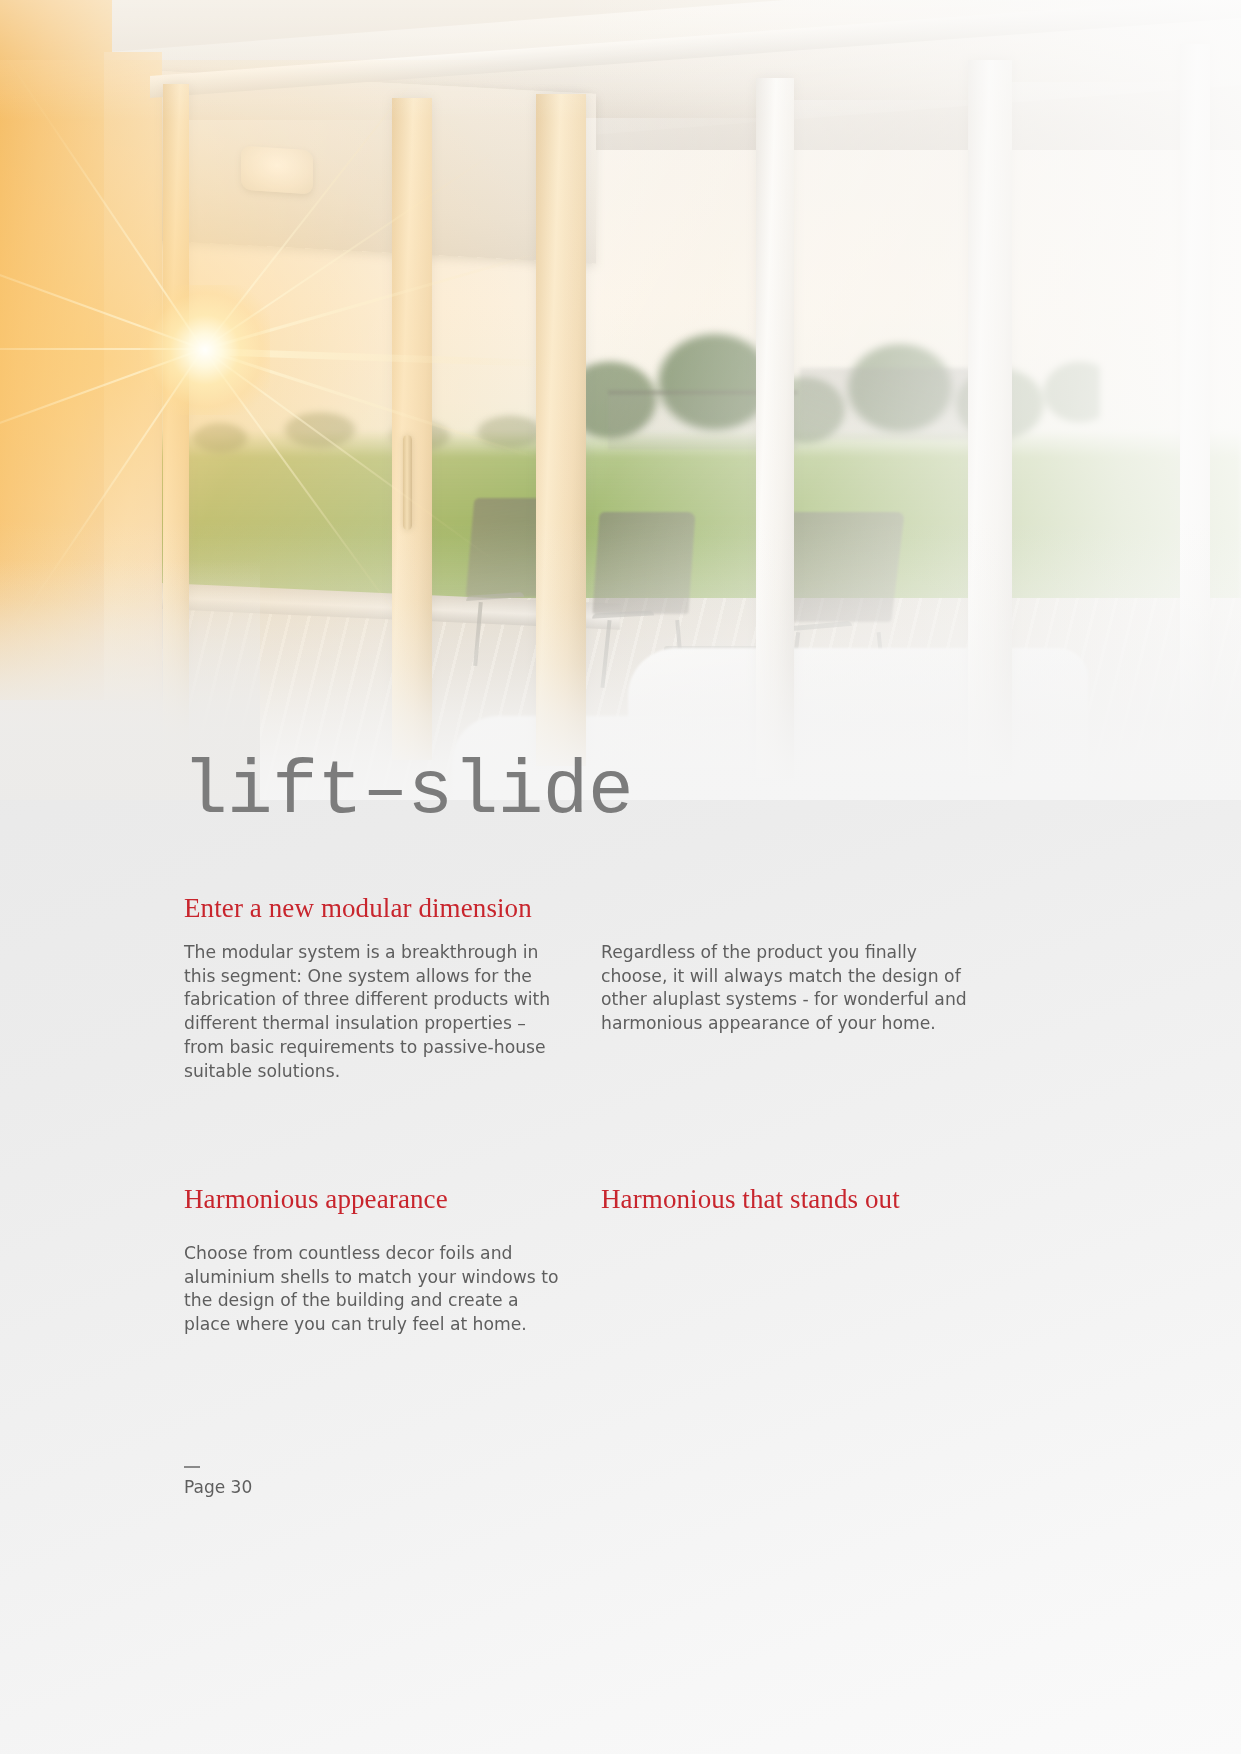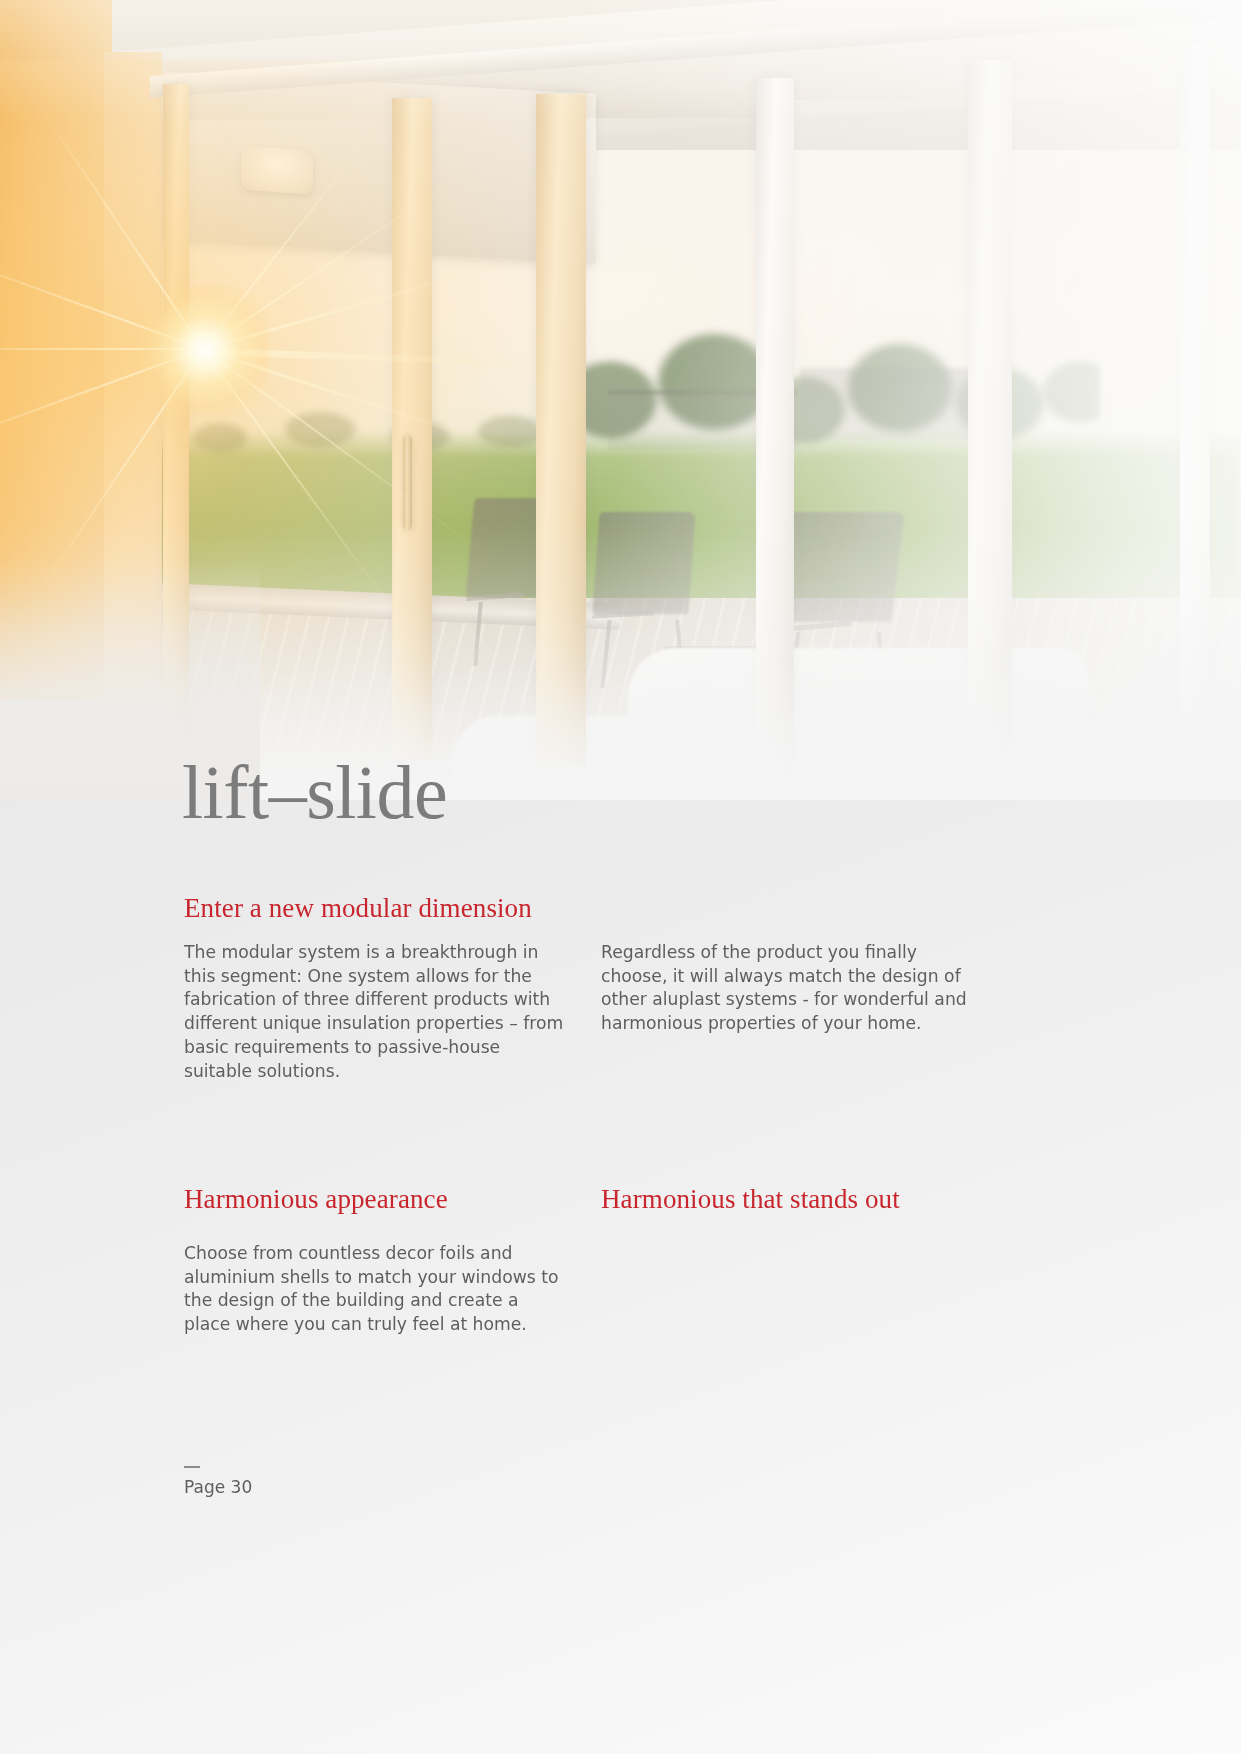--- a/index.html
+++ b/index.html
@@ -270,21 +270,21 @@
 
   
   .big-title {
     position:absolute;
     left:182px; top:754px;
     font-size:76px;
     font-weight:400;
     letter-spacing:-0.5px;
     color:#7c7c7c;
     line-height:1;
-    font-family:Liberation Serif, serif;
+    font-family:Liberation Mono, monospace;
     z-index:6;
     white-space:nowrap;
   }
 
   
   .content {
     position:absolute;
     left:0; top:0;
     width:1241px; height:1754px;
     z-index:8;
@@ -411,23 +411,23 @@
       <div class="hero-fade"></div>
       <div class="hero-fade-left"></div>
     </div>
   </div>
 
   <div class="big-title">lift–slide</div>
 
   <div class="content">
 
     <div class="col-l sec-head r1-head">Enter a new modular dimension</div>
-    <div class="col-l sec-body r1-body">The modular system is a breakthrough in this segment: One system allows for the fabrication of three different products with different unique insulation properties – from basic requirements to passive-house suitable solutions.</div>
-
-    <div class="col-r sec-body r1-body">Regardless of the product you finally choose, it will always match the design of other aluplast systems - for wonderful and harmonious properties of your home.</div>
+    <div class="col-l sec-body r1-body">The modular system is a breakthrough in this segment: One system allows for the fabrication of three different products with different thermal insulation properties – from basic requirements to passive-house suitable solutions.</div>
+
+    <div class="col-r sec-body r1-body">Regardless of the product you finally choose, it will always match the design of other aluplast systems - for wonderful and harmonious appearance of your home.</div>
 
     <div class="col-l sec-body r2-body">Choose from countless decor foils and aluminium shells to match your windows to the design of the building and create a place where you can truly feel at home.</div>
     <div class="col-l sec-head r2-head">Harmonious appearance</div>
 
     <div class="col-r sec-head r2-head">Harmonious that stands out</div>
   </div>
 
   <div class="footer">
     <div class="footer-dash"></div>
     <div class="footer-label">Page 30</div>

